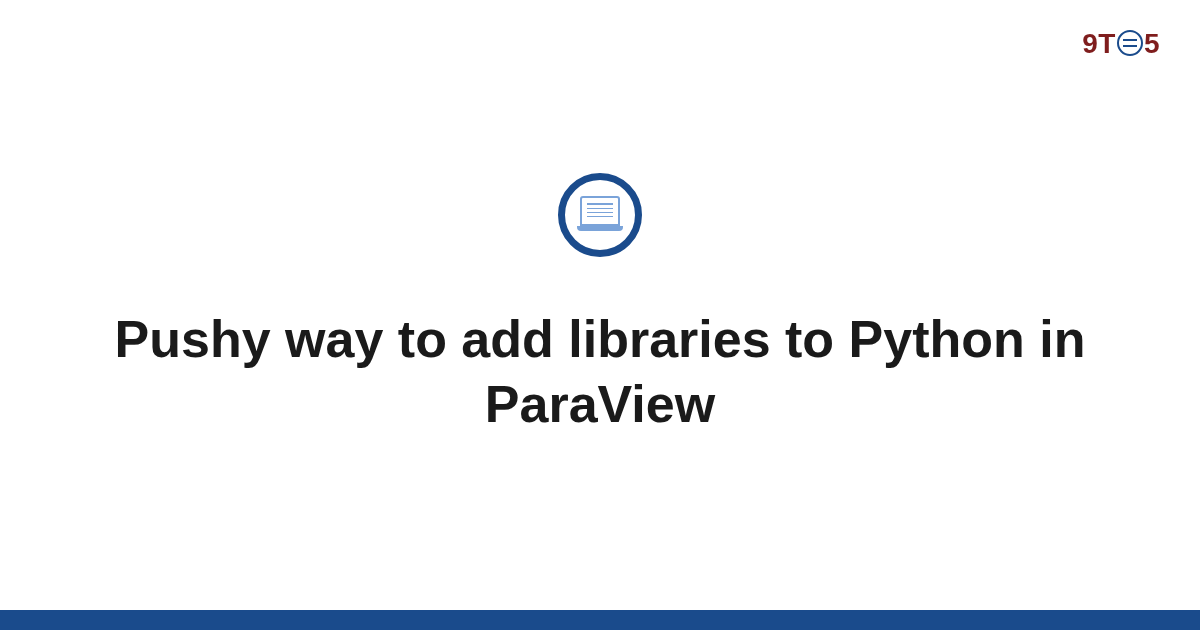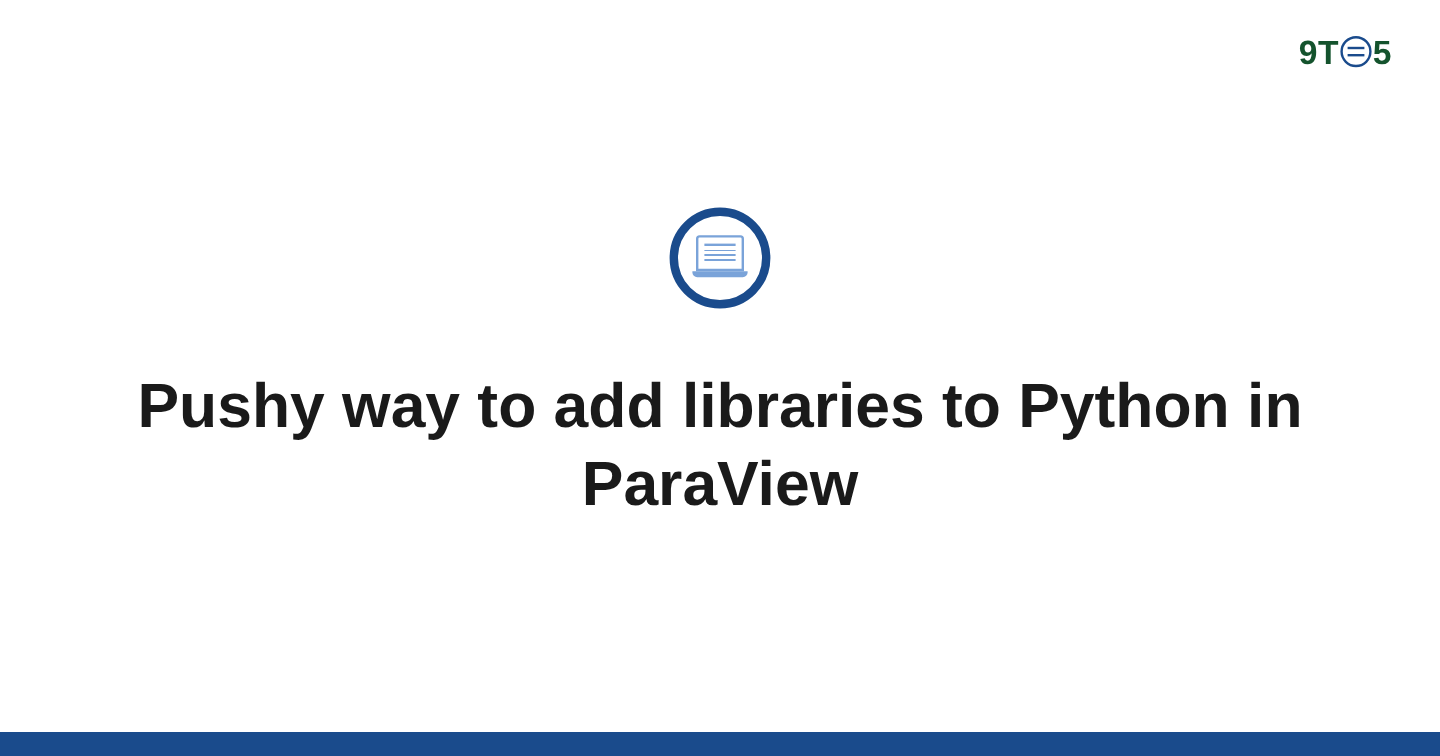--- a/index.html
+++ b/index.html
@@ -16,21 +16,21 @@
       overflow: hidden;
     }
     .logo {
       position: absolute;
       top: 28px;
       right: 40px;
       display: flex;
       align-items: center;
       font-size: 28px;
       font-weight: 400;
-      color: #14532d;
+      color: #7f1d1d;
       letter-spacing: 0.5px;
     }
     .logo .bold-9 {
       font-weight: 700;
     }
     .logo .circle-o {
       display: inline-flex;
       align-items: center;
       justify-content: center;
       width: 26px;

